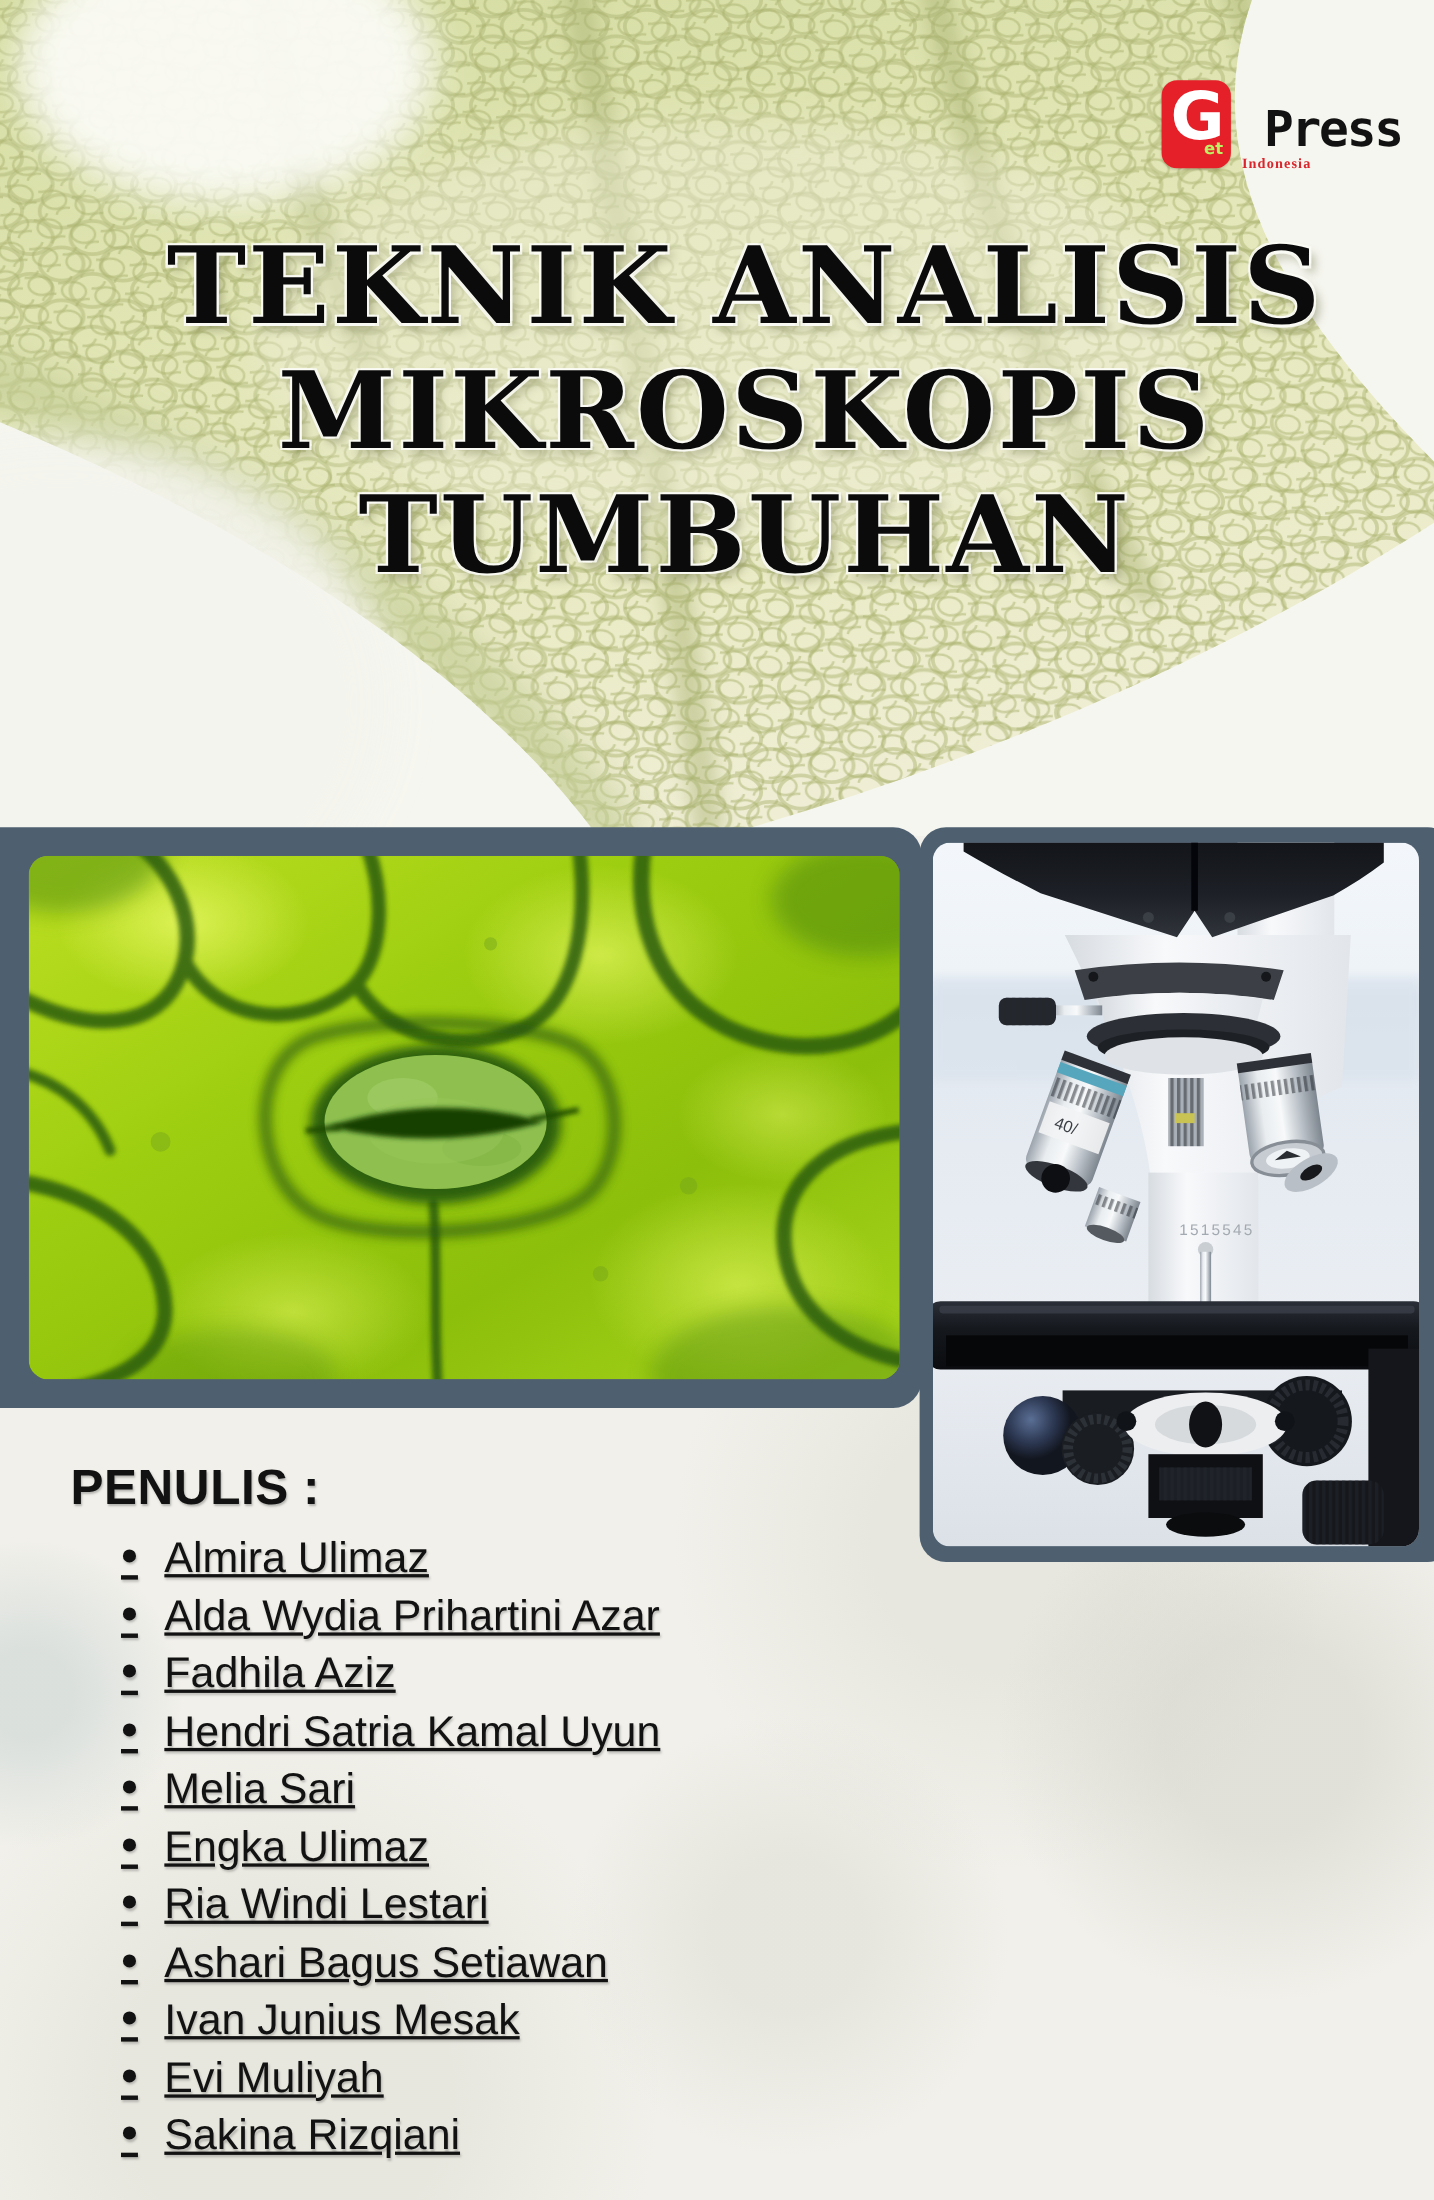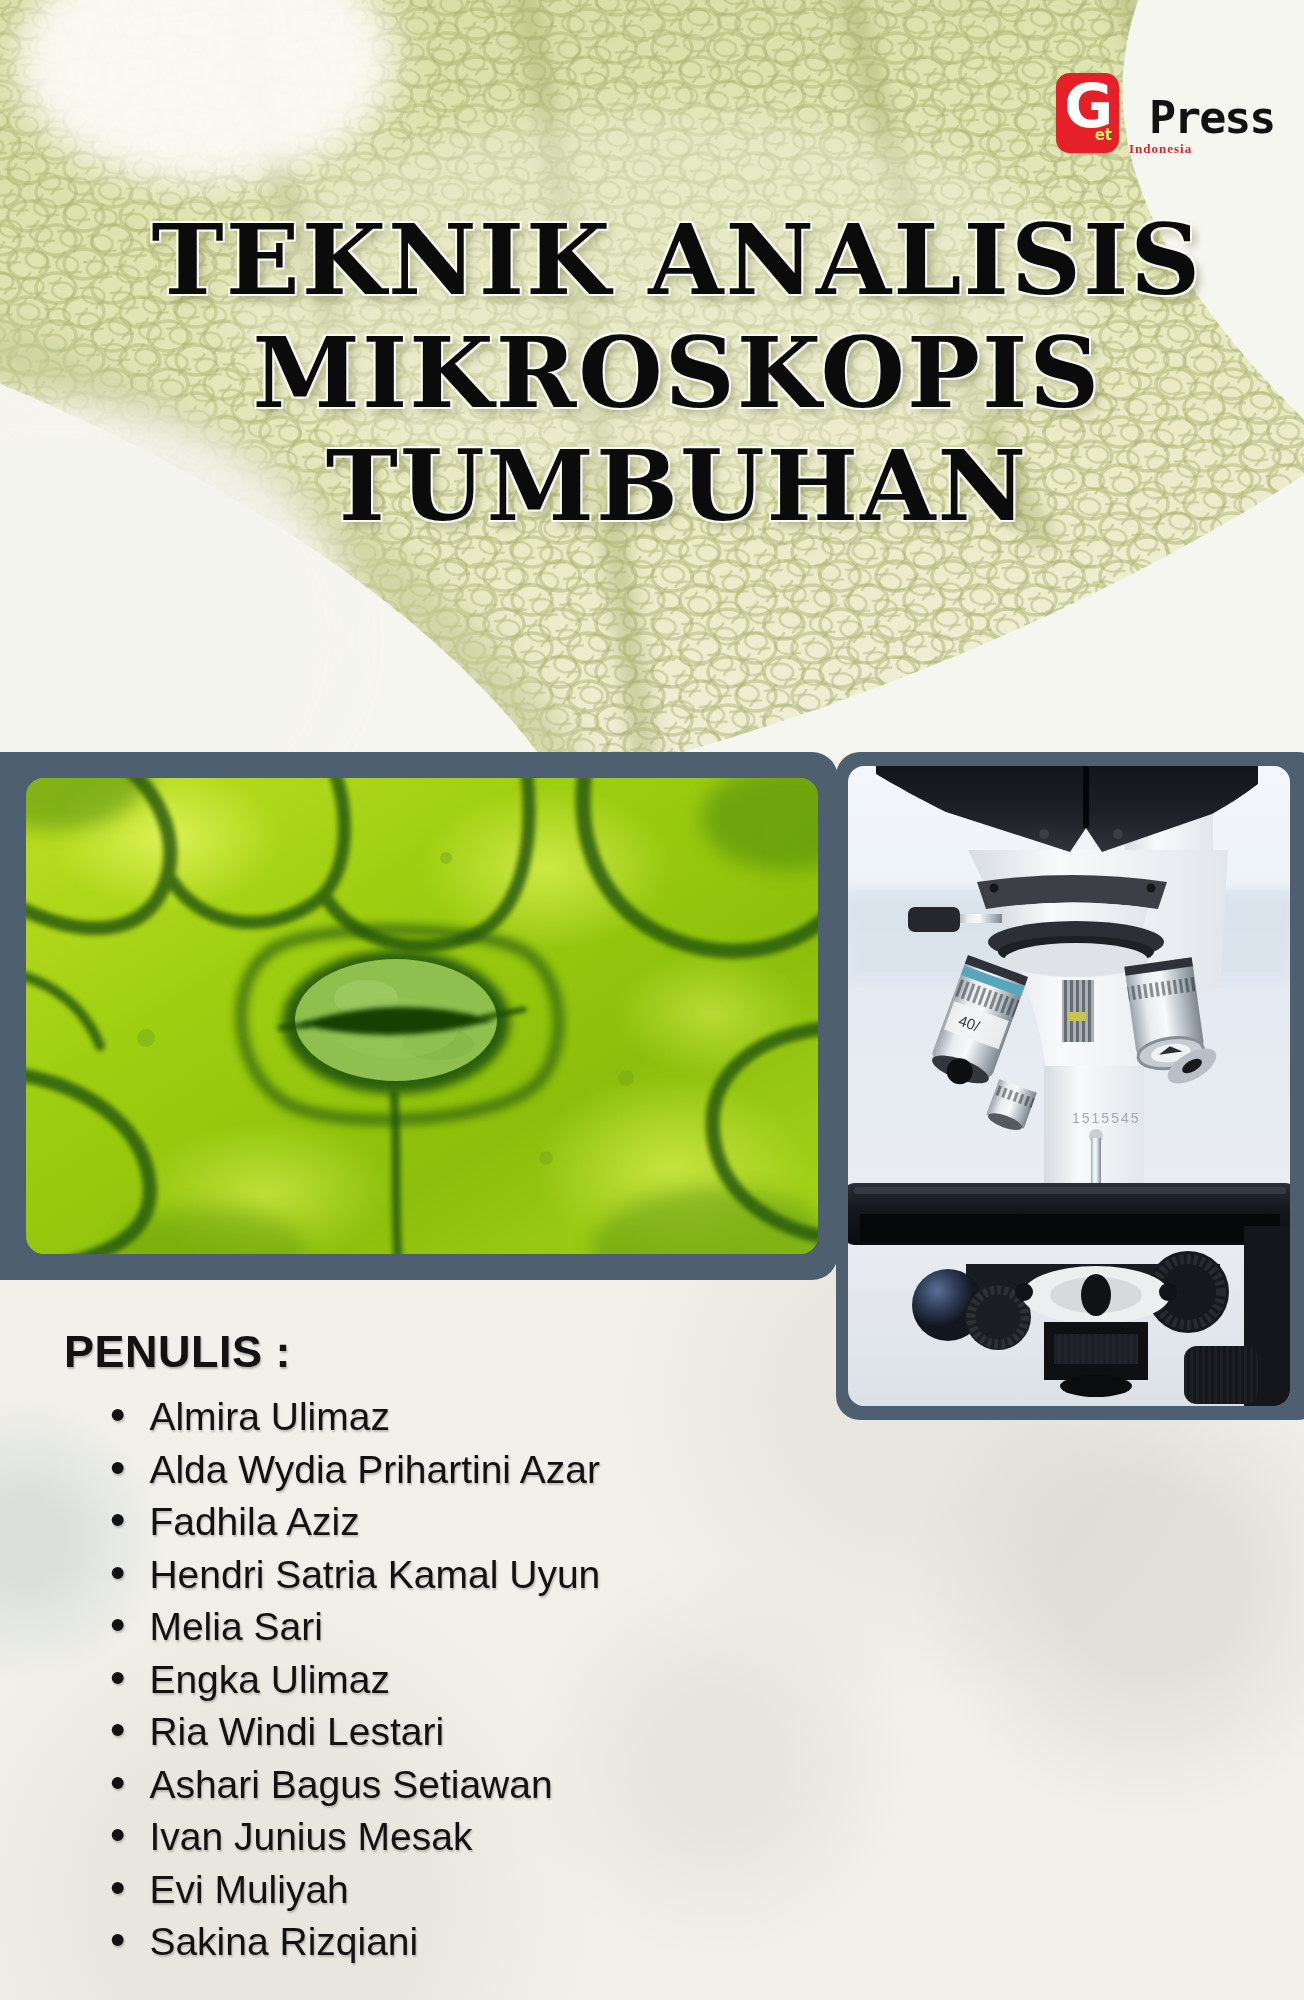--- a/index.html
+++ b/index.html
@@ -42,21 +42,21 @@
   .panel-left .img{position:absolute;left:54px;top:26px;width:792px;height:476px;
                    border-radius:18px;overflow:hidden;}
   .panel-right{position:absolute;left:836px;top:752px;width:486px;height:668px;
                background:#4e6070;border-radius:24px;}
   .panel-right .img{position:absolute;left:12px;top:14px;width:442px;height:640px;
                     border-radius:16px;overflow:hidden;}
   
   .authors{position:absolute;left:64px;top:1326px;width:780px;color:#121212;}
   .authors h2{margin:0 0 12px 0;font-size:45px;font-weight:bold;letter-spacing:.5px;
               text-shadow:1px 2px 2px rgba(70,70,70,.35);}
-  .authors ul{margin:0;padding:0;list-style:none;}
+  .authors ul{margin:0;padding:0;list-style:none;text-decoration:underline;}
   .authors li{display:flex;align-items:baseline;font-size:39px;line-height:50.5px;
               text-shadow:1px 2px 2px rgba(70,70,70,.3);}
   .authors li::before{content:"\2022";font-size:44px;margin-left:46px;margin-right:24px;}
 </style>
 </head>
 <body>
 
 <div class="page">
 
   <div class="hero">

